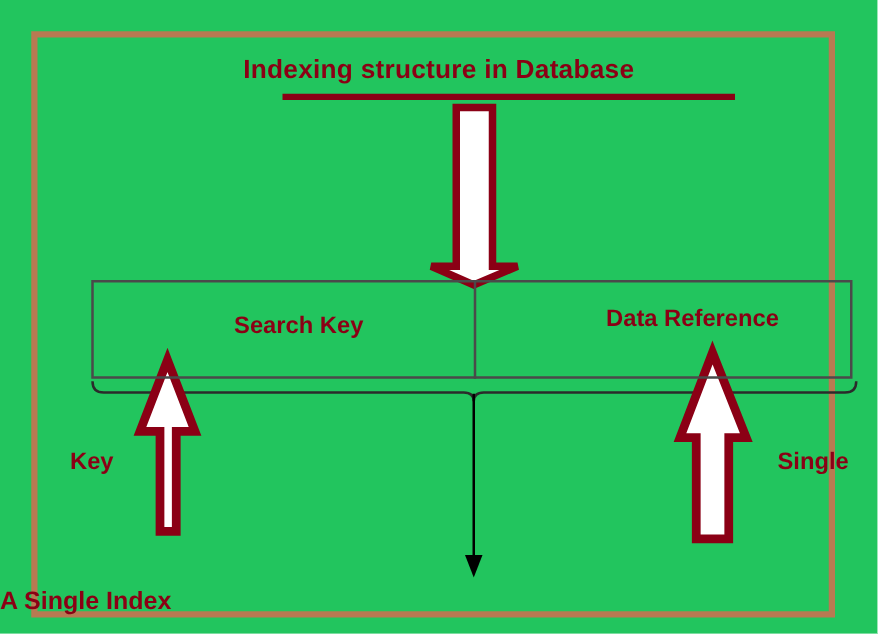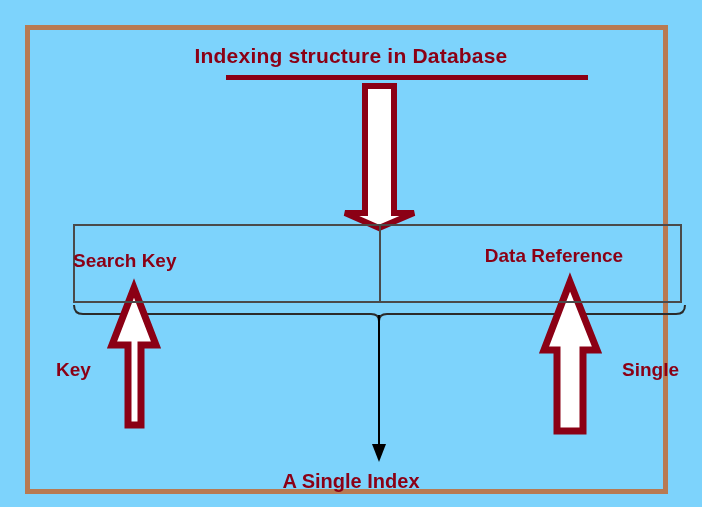--- a/index.html
+++ b/index.html
@@ -4,21 +4,21 @@
 <style>
   html, body {
     margin: 0;
     padding: 0;
     background: #ffffff;
   }
   #canvas {
     position: relative;
     width: 702px;
     height: 507px;
-    background: #7dd3fc;
+    background: #22c55e;
     overflow: hidden;
     font-family: "Liberation Sans", sans-serif;
   }
   
   #outer-frame {
     position: absolute;
     left: 25px;
     top: 25px;
     width: 643px;
     height: 469px;
@@ -69,21 +69,21 @@
     position: absolute;
     font-size: 19px;
     font-weight: bold;
     color: #8b0015;
     white-space: nowrap;
   }
   #search-key-label {
     left: 73px;
     top: 250px;
     width: 332px;
-    text-align: left;
+    text-align: center;
   }
   #data-ref-label {
     left: 381px;
     top: 245px;
     width: 346px;
     text-align: center;
   }
   
   #key-label {
     position: absolute;
@@ -101,21 +101,21 @@
     font-size: 19px;
     font-weight: bold;
     color: #8b0015;
     white-space: nowrap;
   }
   #bottom-label {
     position: absolute;
     left: 0;
     top: 470px;
     width: 702px;
-    text-align: center;
+    text-align: left;
     font-size: 20px;
     font-weight: bold;
     color: #8b0015;
     white-space: nowrap;
   }
   svg.overlay {
     position: absolute;
     left: 0;
     top: 0;
     width: 702px;

